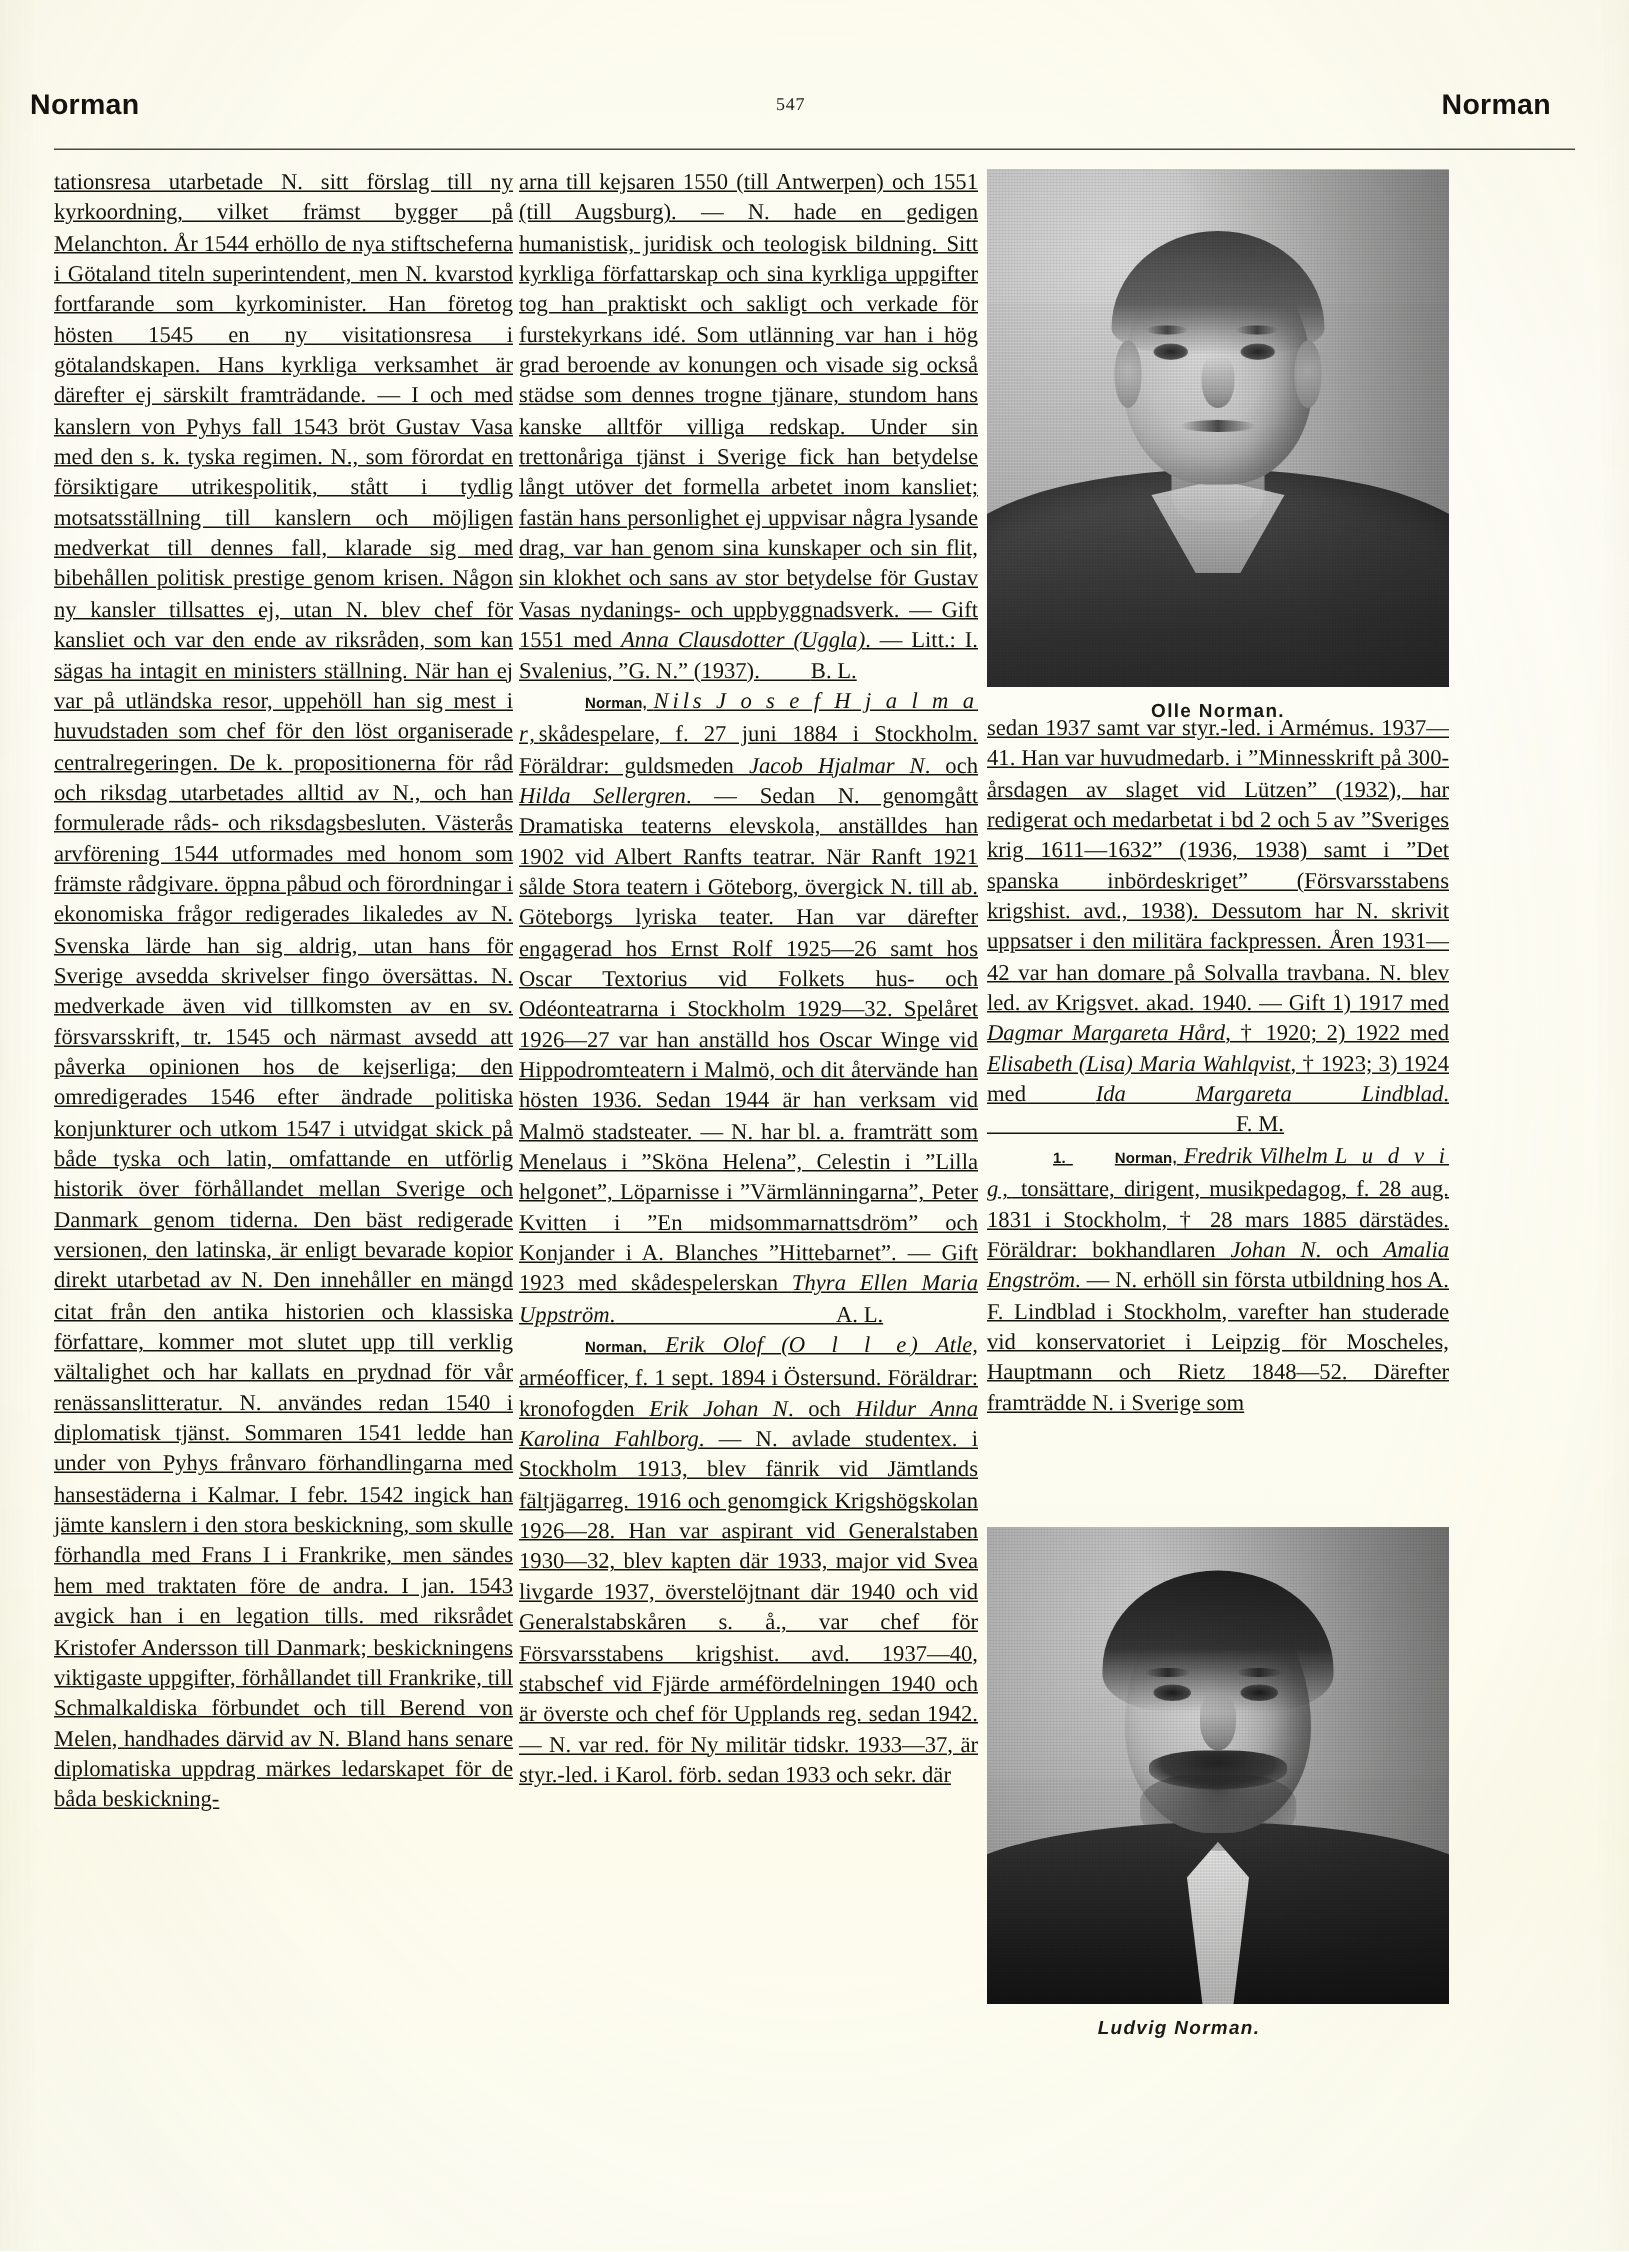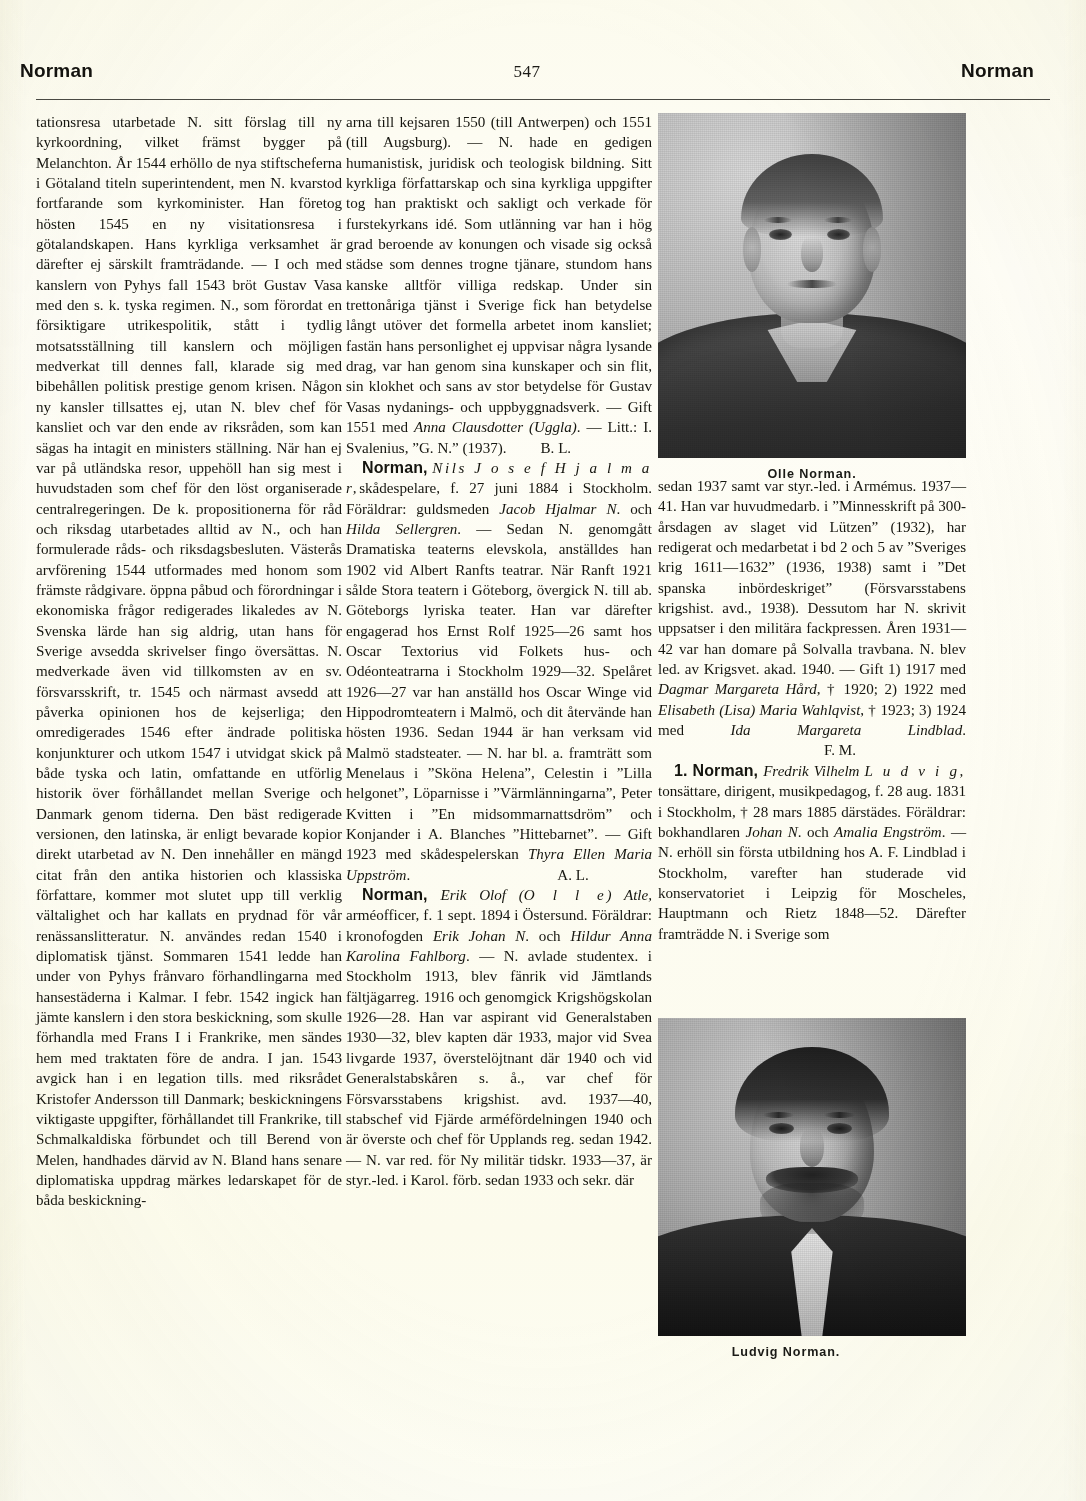--- a/index.html
+++ b/index.html
@@ -54,21 +54,21 @@
     color: #14130f;
   }
   #hdr-left  { left: 0; }
   #hdr-right { right: 0; }
   #hdr-page {
     position: absolute;
     left: 0; right: 0;
     top: 2px;
     text-align: center;
     font-family: "Liberation Serif", "DejaVu Serif", serif;
-    font-size: 17px;
+    font-size: 12px;
     color: #1b1a16;
     letter-spacing: .5px;
   }
   #hdr-rule {
     position: absolute;
     left: 36px;
     top: 99px;
     width: 1014px;
     height: 0;
     border-top: 1.6px solid #2a2a26;
@@ -79,34 +79,35 @@
   .col {
     position: absolute;
     top: 112px;
     width: 306px;
     font-size: 15.1px;
     line-height: 20.35px;
     text-align: justify;
     text-justify: inter-word;
     hyphens: manual;
     color: #15150f;
+    text-decoration: underline;
   }
   #col-left   { left: 36px; }
   #col-mid    { left: 346px; }
   #col-right  { left: 658px; width: 308px; }
 
   .col p {
     margin: 0;
     text-indent: 0;
   }
   .col p.indent { text-indent: 16px; }
 
   
   .it  { font-style: italic; margin-top: 34px; }
-  .bd  { font-family: "Liberation Sans","DejaVu Sans",sans-serif; font-weight: bold; font-size: 16px; letter-spacing: .1px; }
+  .bd  { font-family: "Liberation Sans","DejaVu Sans",sans-serif; font-weight: bold; font-size: 10px; letter-spacing: .1px; margin-left: 28px; }
   .sp  { font-style: italic; letter-spacing: 2.6px; }
   .sig { font-variant: normal; }
 
   
   .figure { position: absolute; }
   .photo {
     position: relative;
     overflow: hidden;
     background: #8d8d88;
     filter: grayscale(100%) contrast(104%);
@@ -116,21 +117,21 @@
     text-align: center;
     font-family: "Liberation Sans", "DejaVu Sans", sans-serif;
     font-weight: bold;
     font-size: 12.6px;
     letter-spacing: .9px;
     color: #1a1a16;
   }
 
   #fig-olle   { left: 658px; top: 113px; width: 308px; }
   #fig-olle .photo   { width: 308px; height: 345px; }
-  #fig-ludvig { left: 658px; top: 1018px; width: 256px; }
+  #fig-ludvig { left: 658px; top: 1018px; width: 256px; font-style: italic; }
   #fig-ludvig .photo { width: 308px; height: 318px; }
 
   
   .p-base { position:absolute; inset:0; }
 
   
   #olle-art .bg {
     background:
       radial-gradient(ellipse 130% 100% at 30% 18%, #d9d6cd 0%, #bcb9b0 42%, #a6a39a 72%, #989590 100%);
   }

